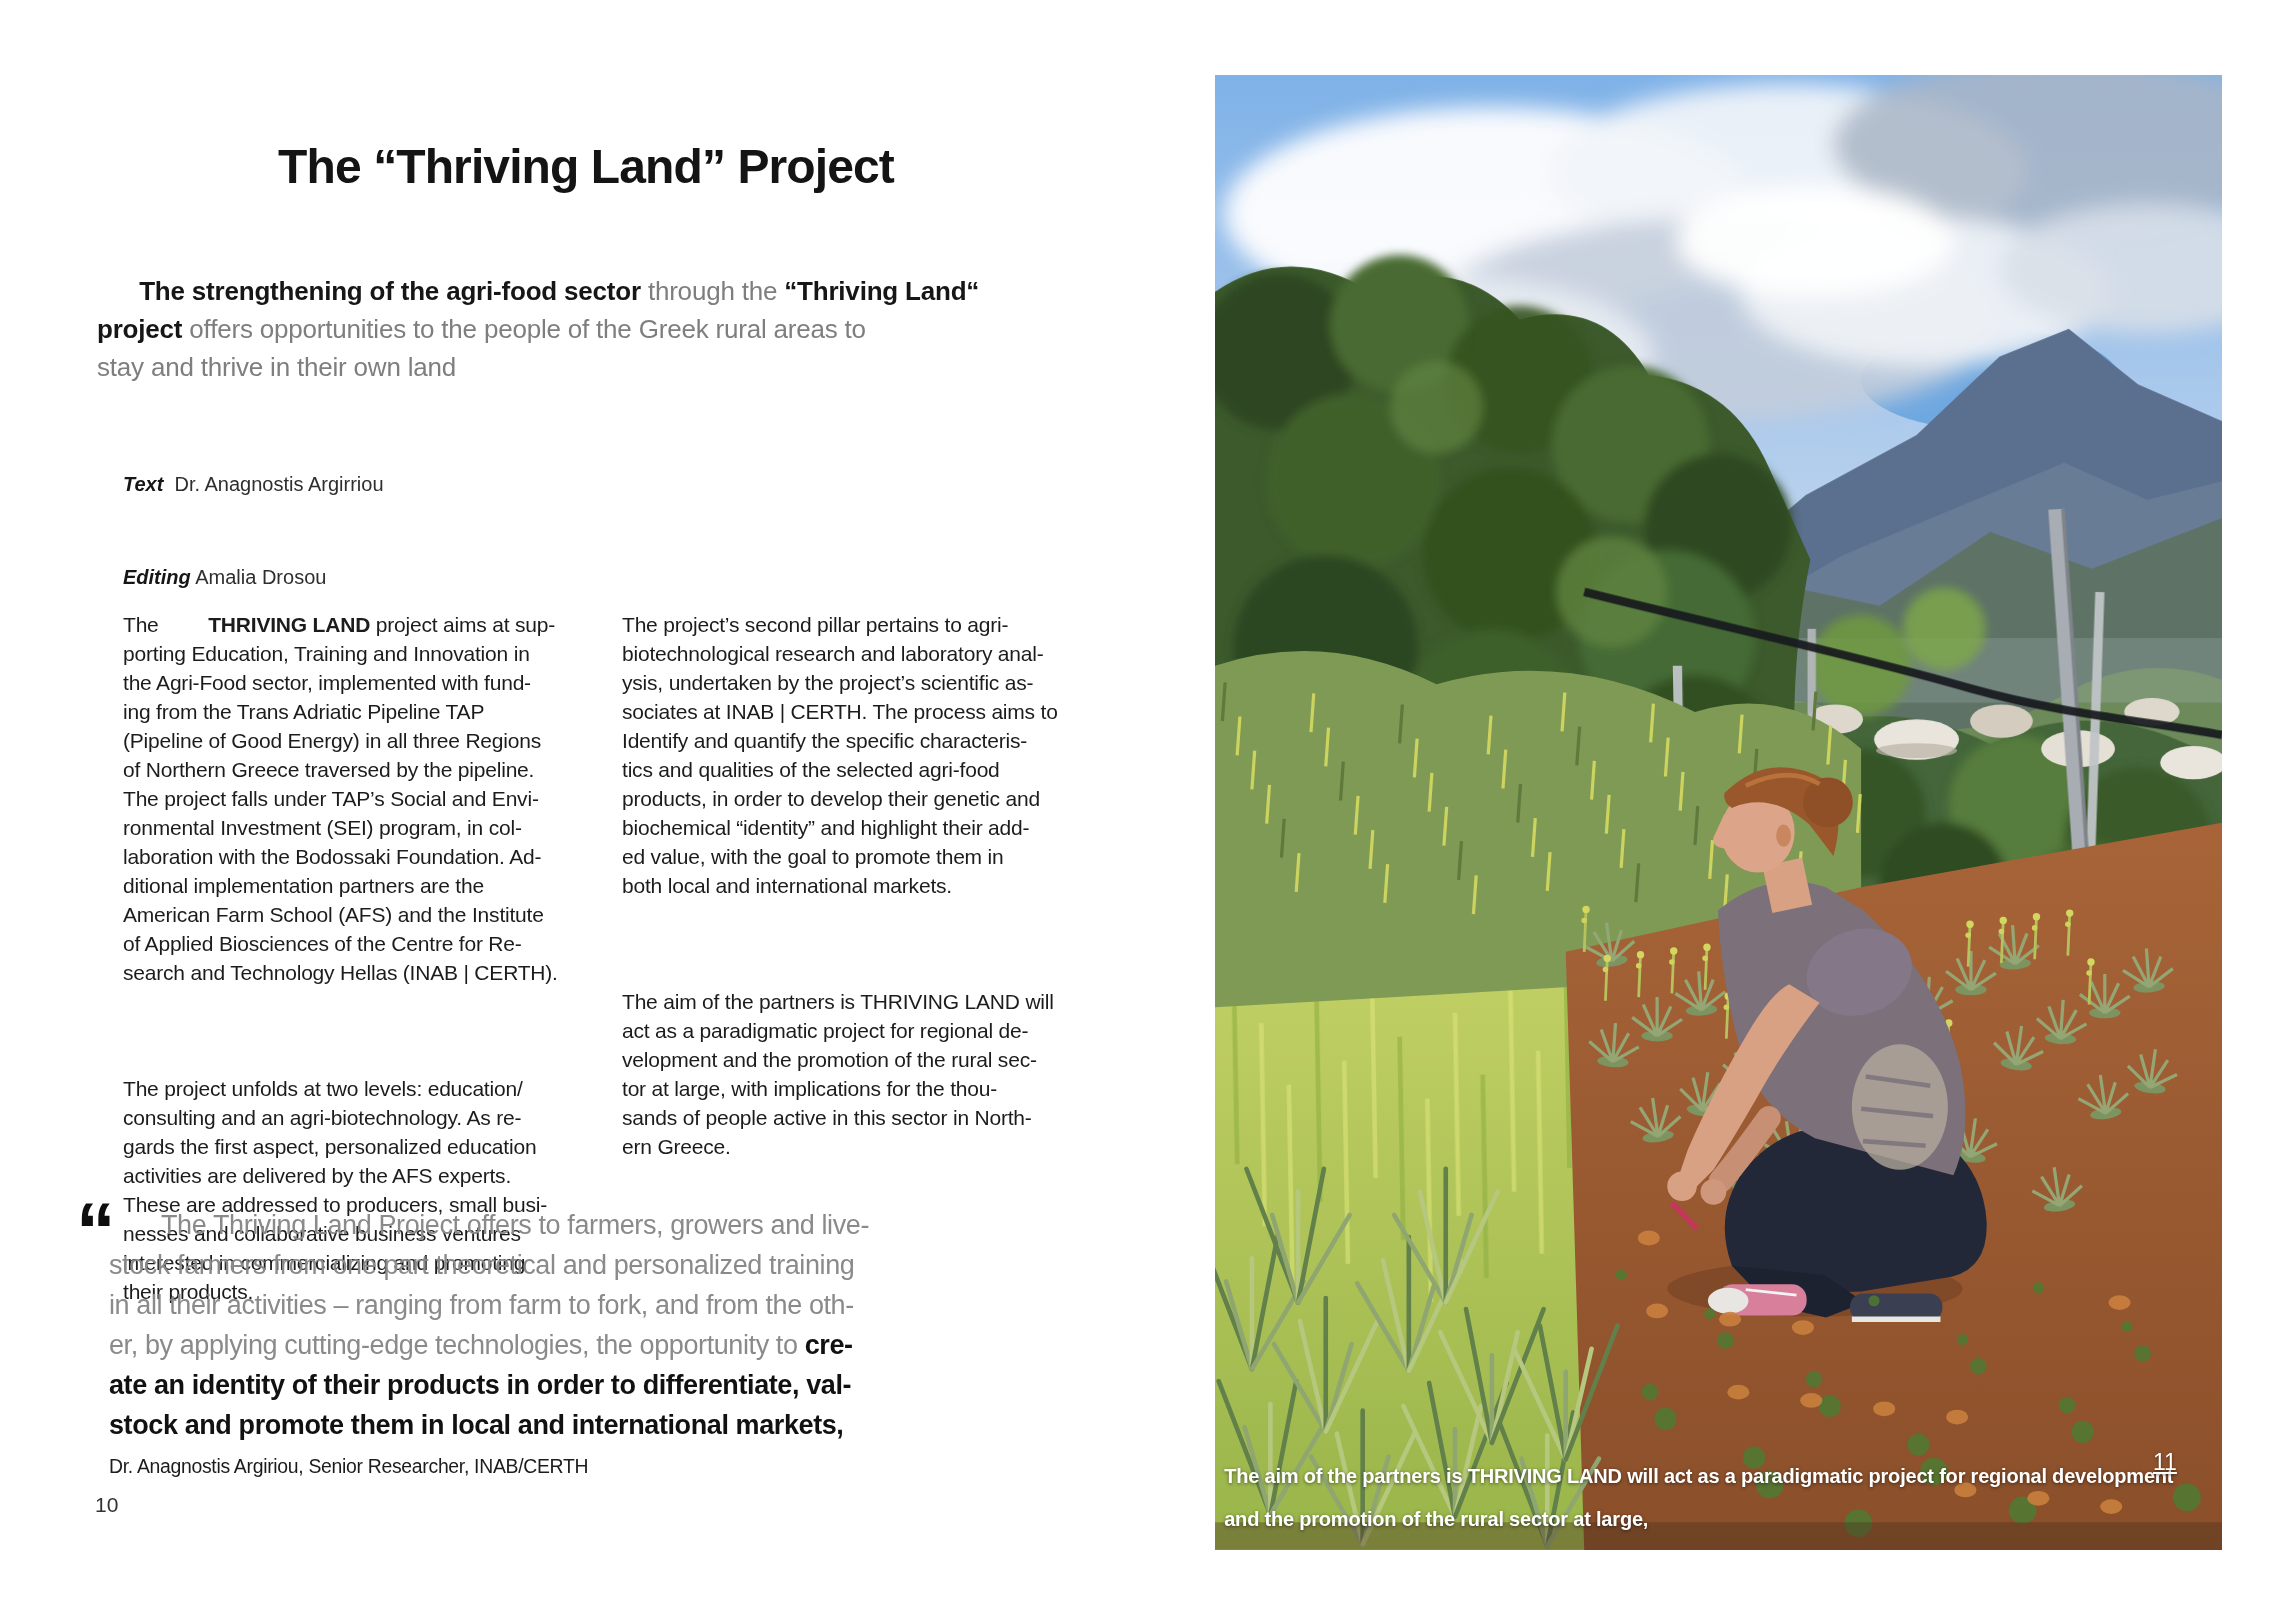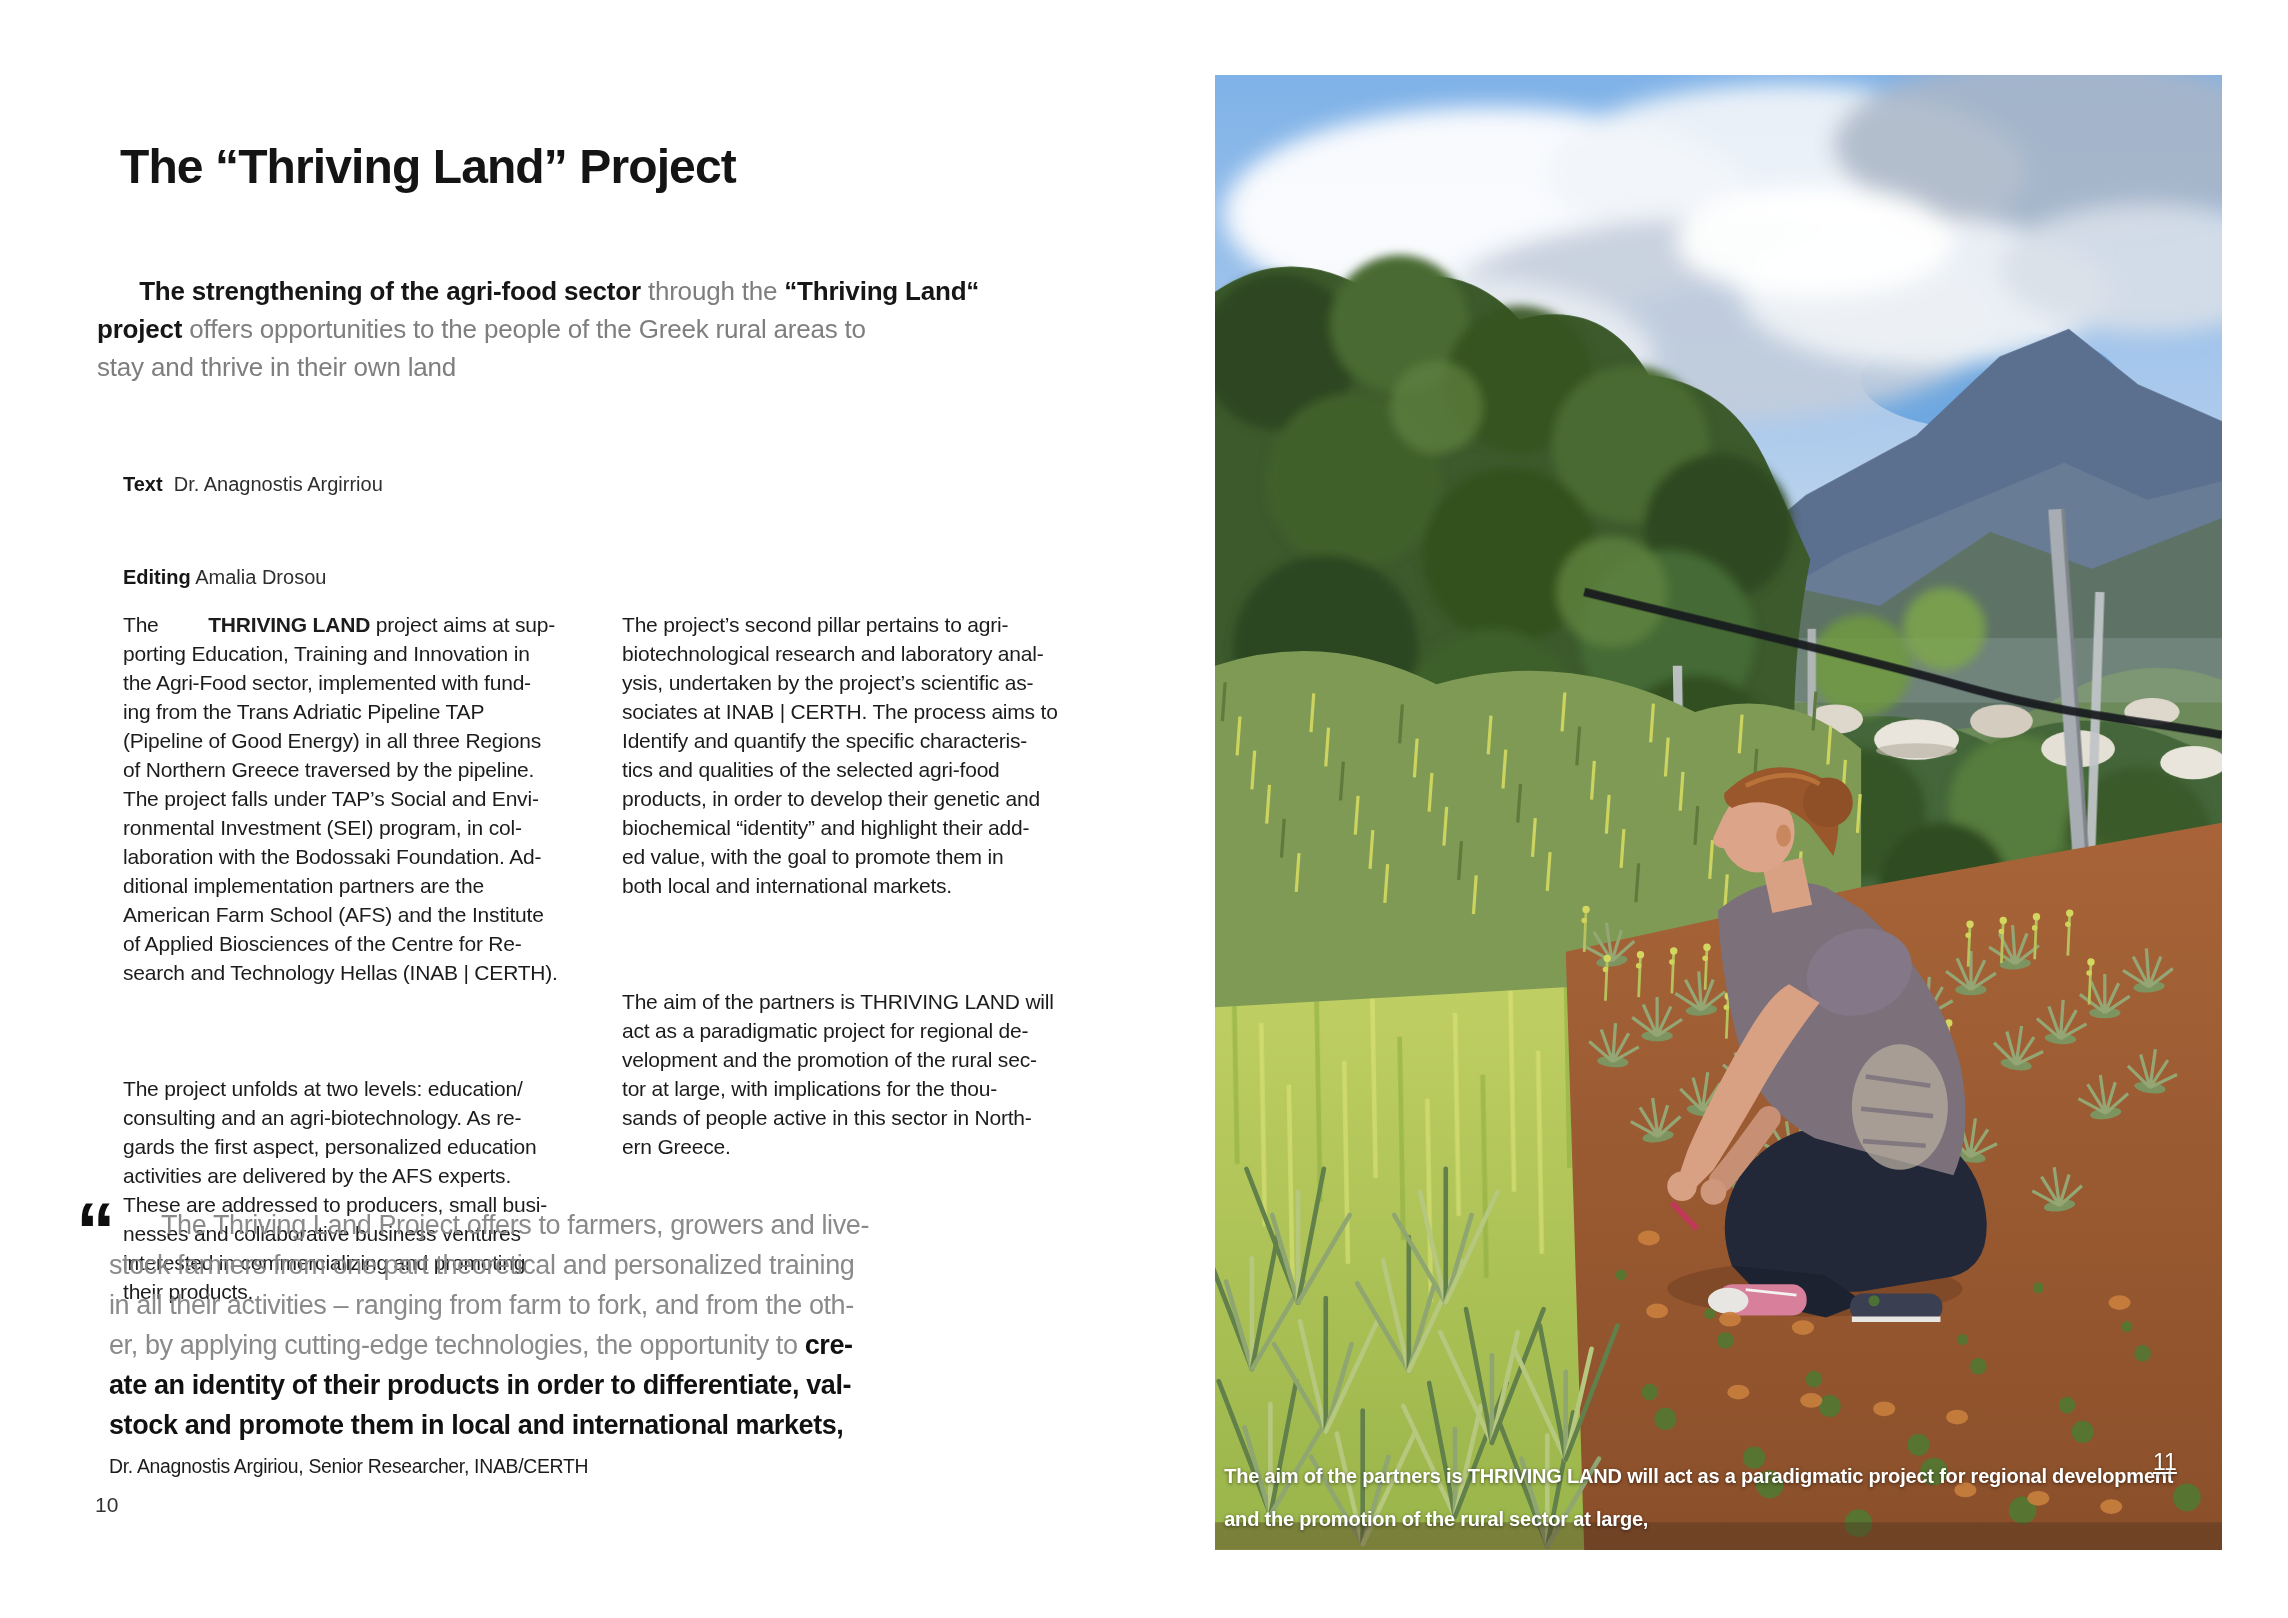--- a/index.html
+++ b/index.html
@@ -1,28 +1,28 @@
 <!DOCTYPE html>
 <html style="font-size:14.8px"><head>
 <meta charset="utf-8">
 <style>
   html,body{margin:0;padding:0;background:#e8e8e8;}
   .sheet{position:relative;width:2289px;height:1619px;background:#ffffff;overflow:hidden;
          font-family:"Liberation Sans",sans-serif;color:#1a1a1a;}
   .abs{position:absolute;}
   .pre{white-space:pre;}
   
-  .title{left:120px;top:107px;width:932px;
+  .title{left:120px;top:107px;width:932px;text-align:center;
          font-size:48px;font-weight:700;letter-spacing:-0.9px;color:#141414;}
   .lede{left:97px;top:234px;width:960px;text-align:left;
         font-size:26px;line-height:38px;letter-spacing:-0.2px;}
   .lede .b{font-weight:700;color:#161616;}
   .lede .g{color:#7e7e7e;}
   .credits{left:123px;top:407px;font-size:20px;line-height:31px;color:#2e2e2e;}
-  .credits .lab{font-weight:700;color:#161616;}
+  .credits .lab{font-weight:700;color:#161616;font-style:italic;}
   .bodycol{top:552px;font-size:21px;line-height:29px;letter-spacing:-0.2px;color:#1c1c1c;}
   .col1{left:123px;width:485px;}
   .col2{left:598px;width:494px;margin-left:24px;}
   .bodycol .b{font-weight:700;margin-left:44px;}
   .para2{margin-top:29px;}
   .qmark{left:76px;top:1191px;font-size:79px;font-weight:700;color:#0e0e0e;line-height:79px;}
   .quote{left:109px;top:1205px;width:1024px;font-size:27px;line-height:40px;
          letter-spacing:-0.4px;color:#8a8a8a;}
   .quote .b{font-weight:700;color:#111111;}
   .qspacer{display:inline-block;width:52px;height:0.9px;}

